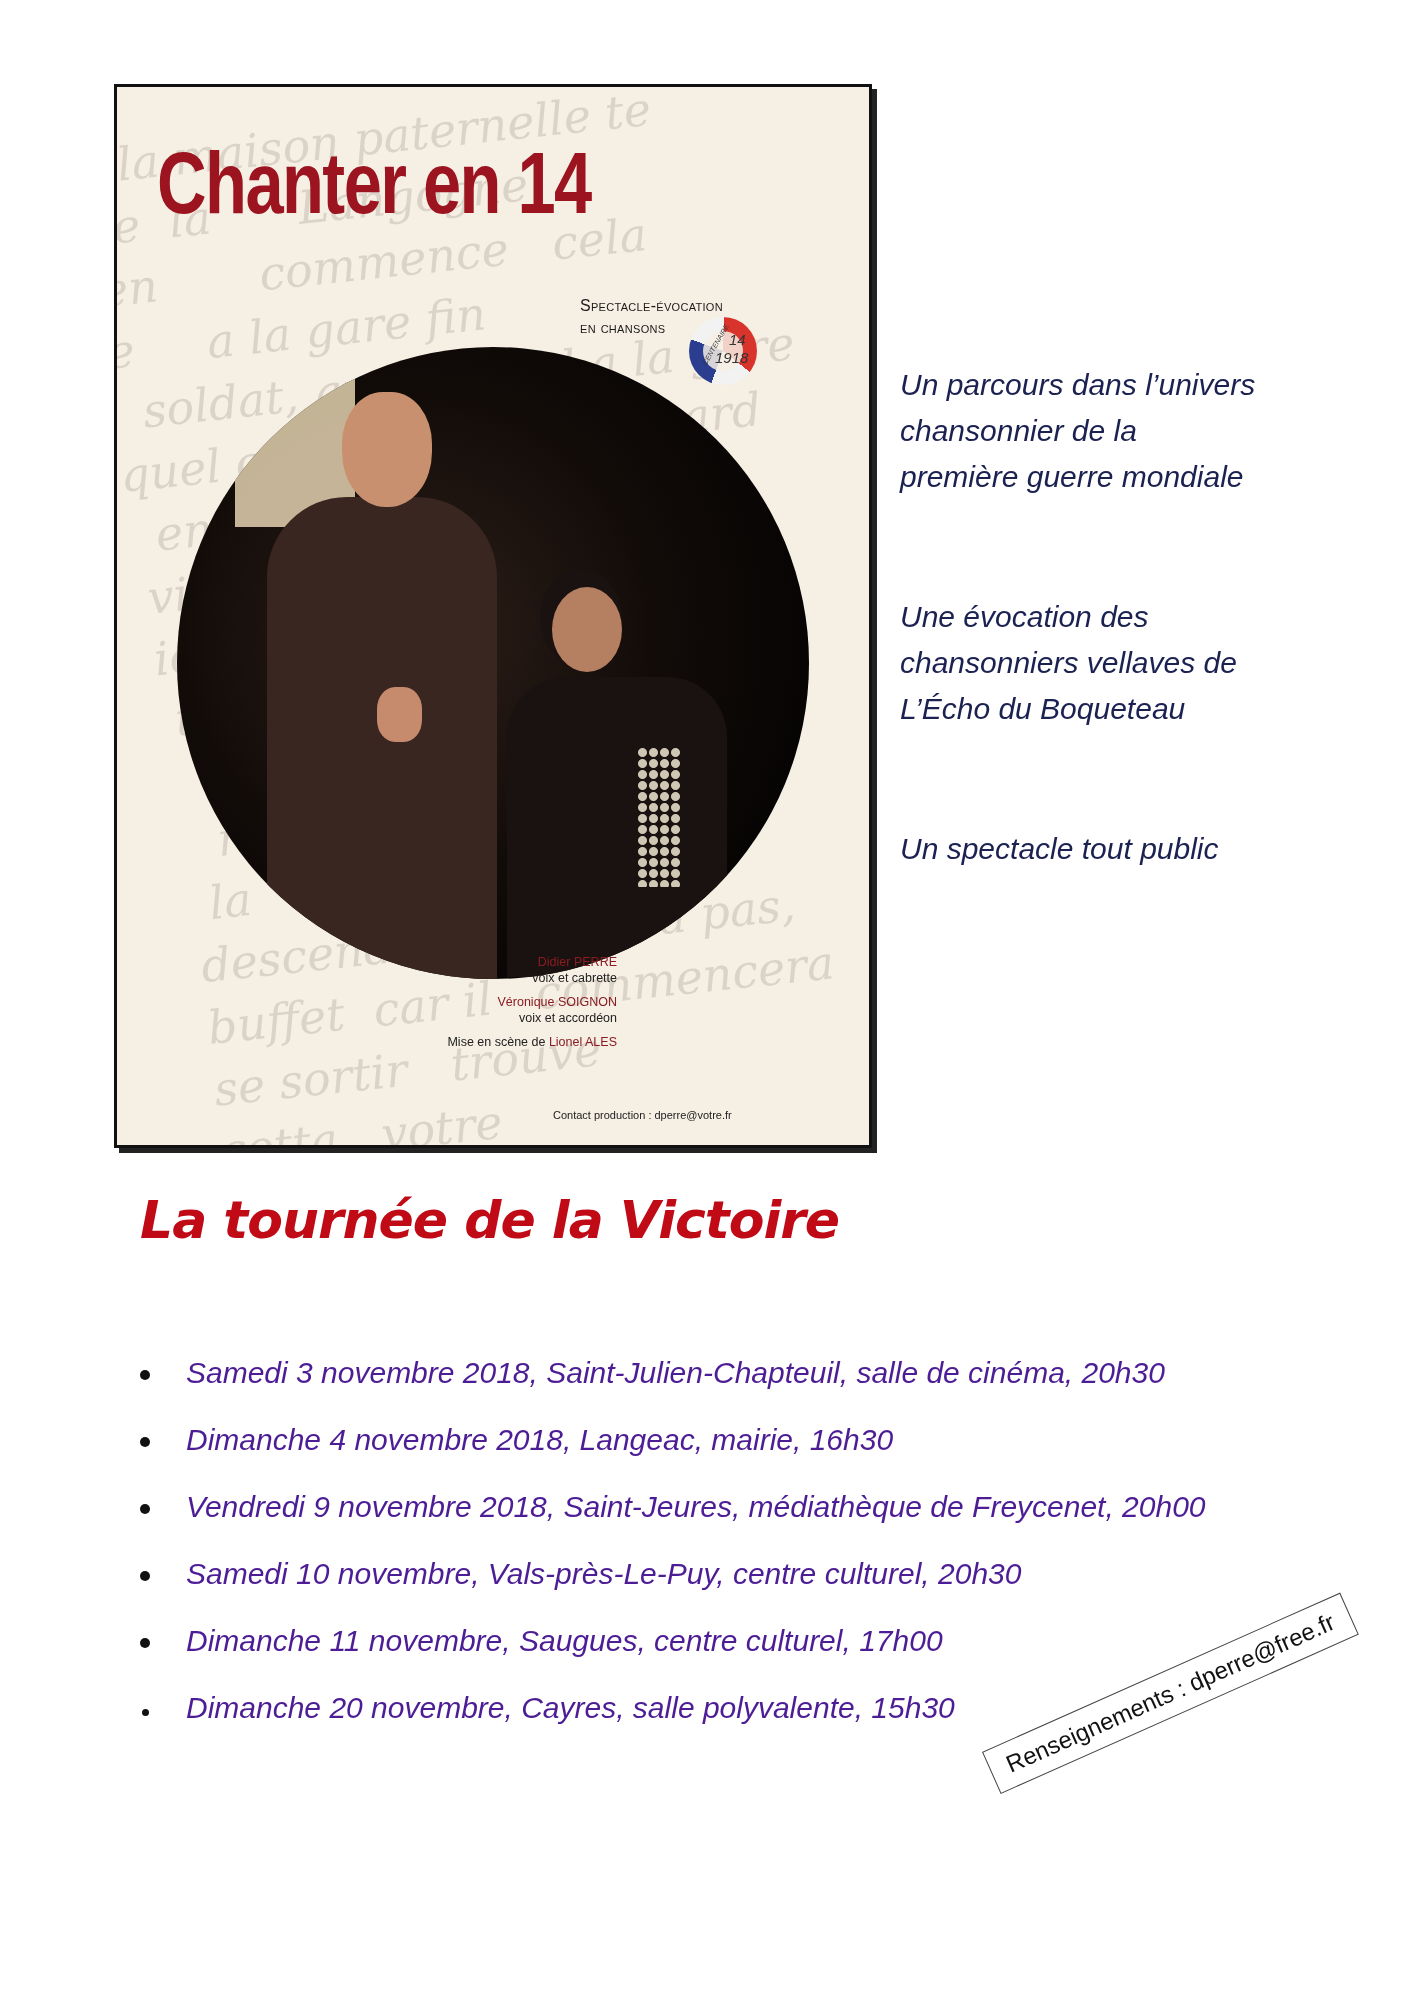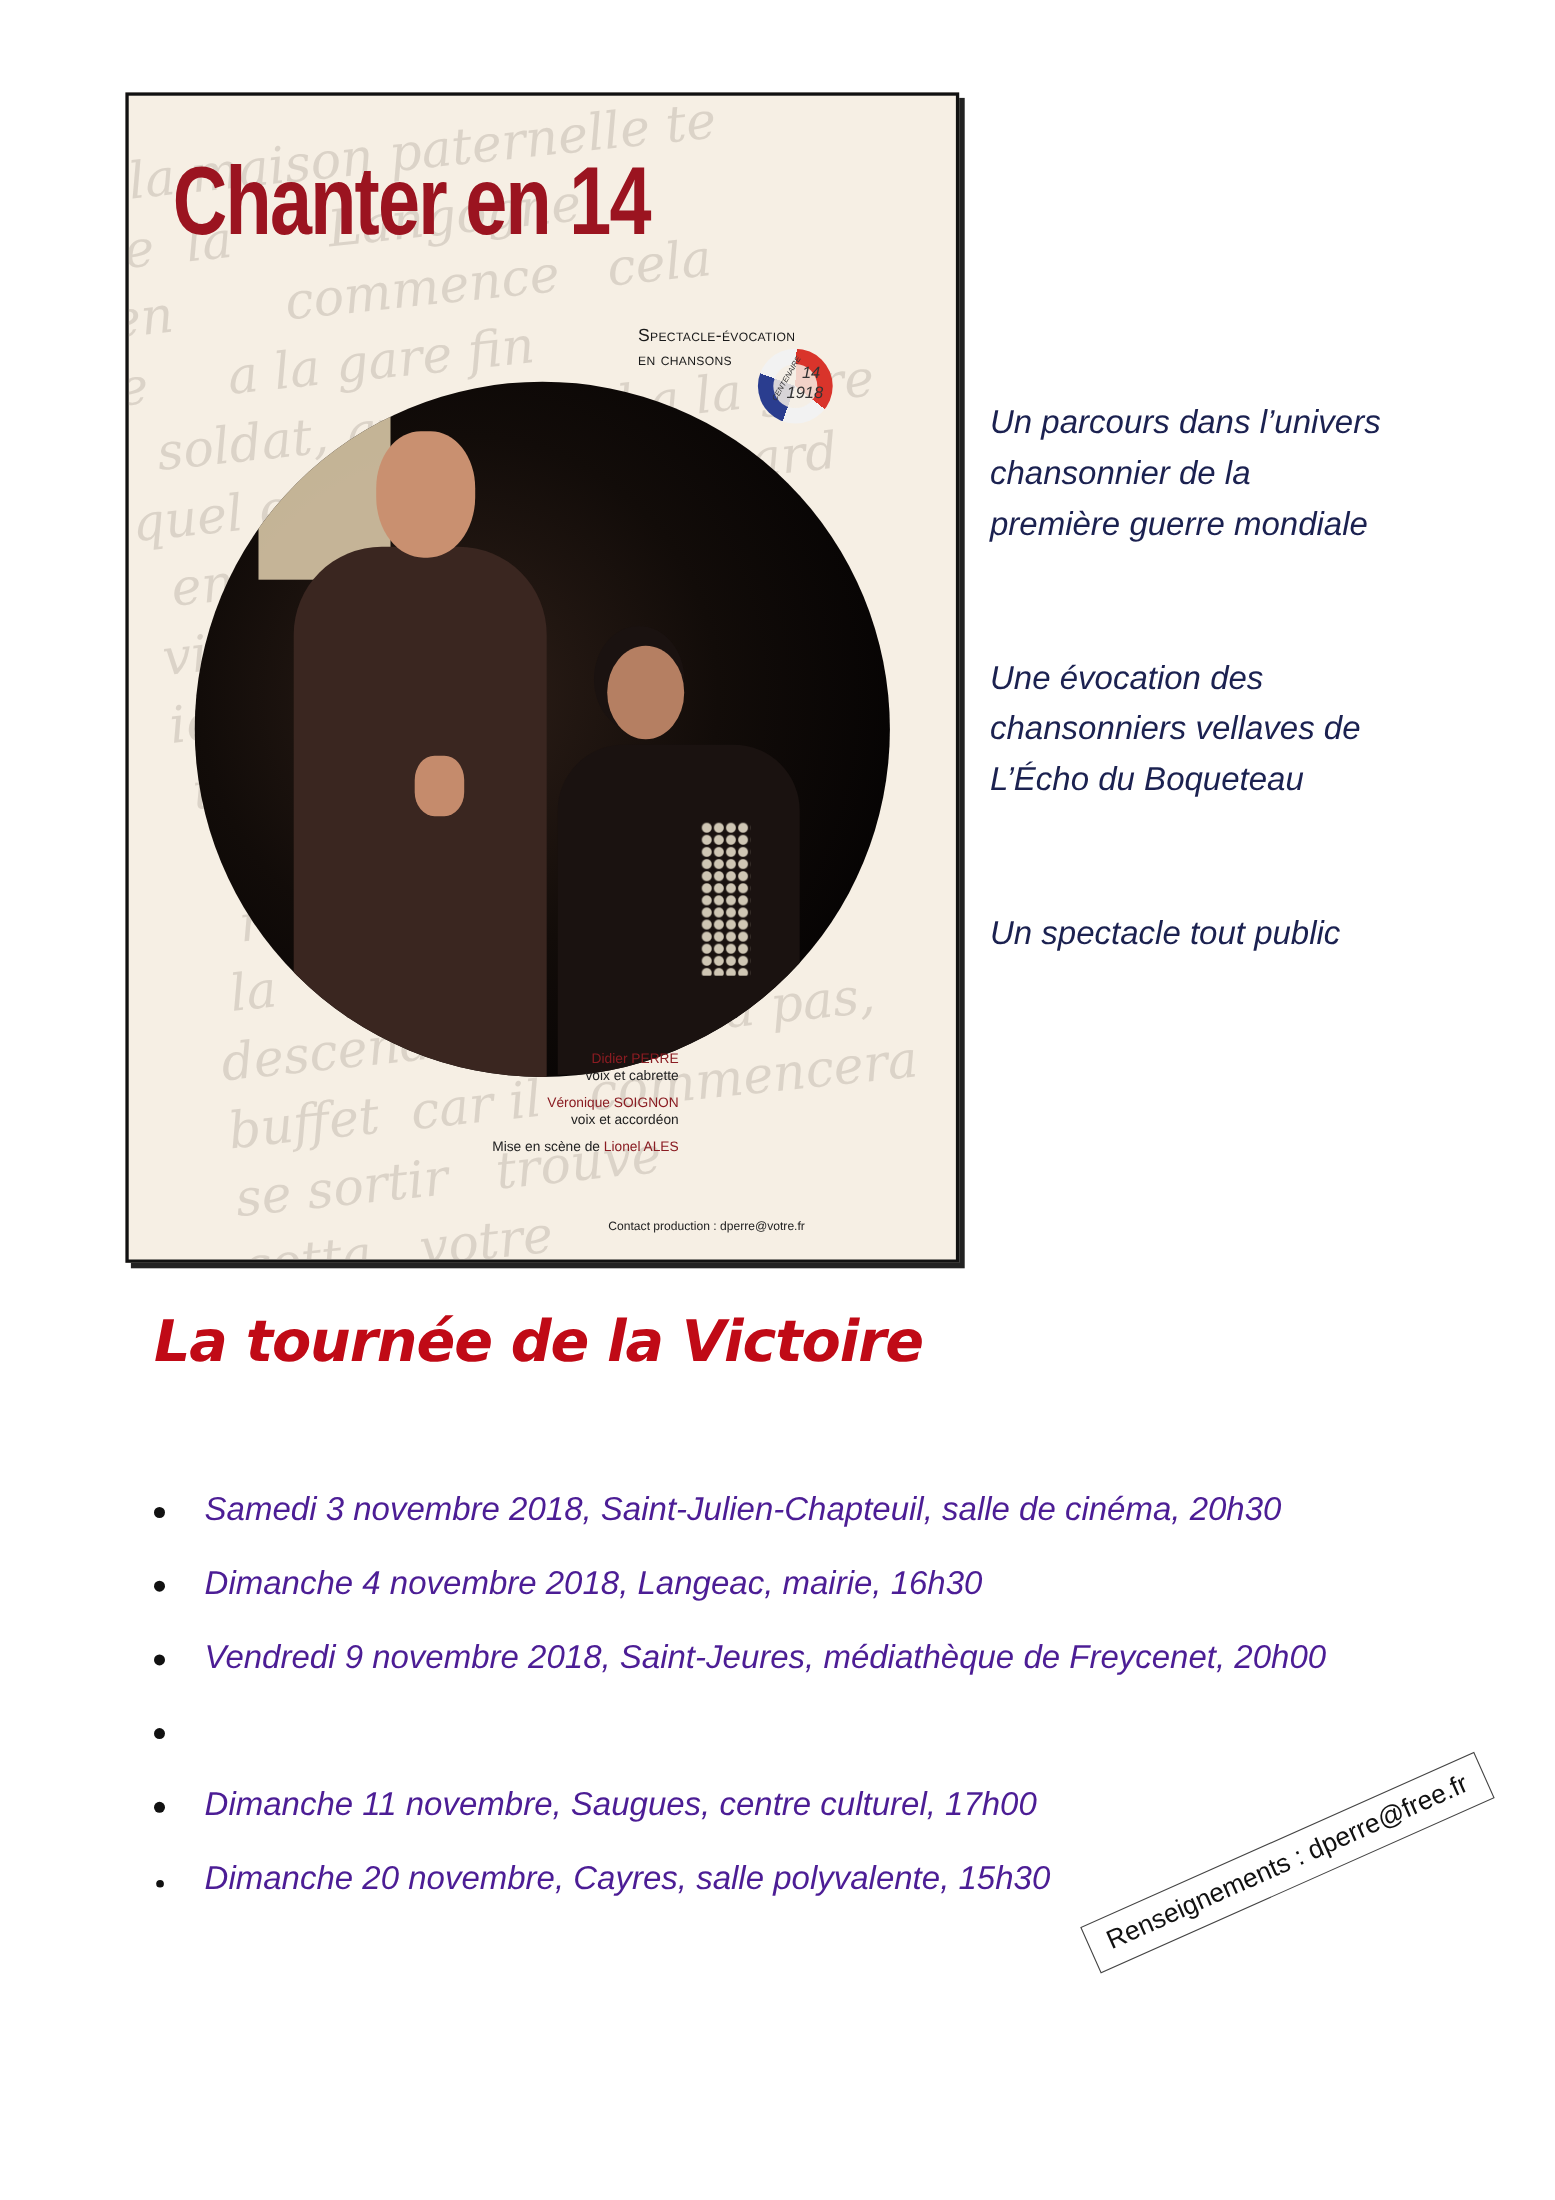--- a/index.html
+++ b/index.html
@@ -220,18 +220,18 @@
 chansonniers vellaves de
 L’Écho du Boqueteau</div>
 <div class="tagline t3">Un spectacle tout public</div>
 
 <div class="tour-title">La tournée de la Victoire</div>
 
 <ul class="dates">
   <li><span class="bullet"></span><span>Samedi 3 novembre 2018, Saint-Julien-Chapteuil, salle de cinéma, 20h30</span></li>
   <li><span class="bullet"></span><span>Dimanche 4 novembre 2018, Langeac, mairie, 16h30</span></li>
   <li><span class="bullet"></span><span>Vendredi 9 novembre 2018, Saint-Jeures, médiathèque de Freycenet, 20h00</span></li>
-  <li><span class="bullet"></span></li>
+  <li><span class="bullet"></span><span>Samedi 10 novembre, Vals-près-Le-Puy, centre culturel, 20h30</span></li>
   <li><span class="bullet"></span><span>Dimanche 11 novembre, Saugues, centre culturel, 17h00</span></li>
   <li class="small"><span class="bullet"></span><span>Dimanche 20 novembre, Cayres, salle polyvalente, 15h30</span></li>
 </ul>
 
 <div class="stamp">Renseignements : dperre@free.fr</div>
 
 </body></html>

